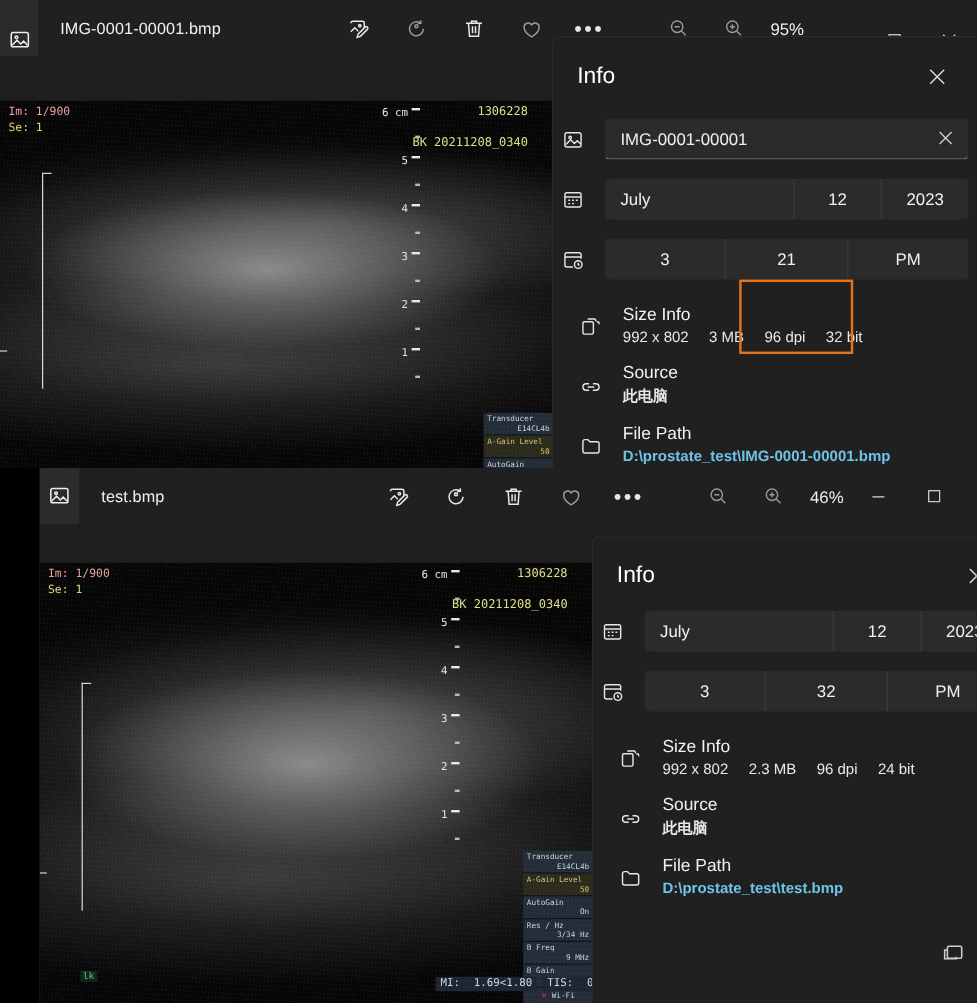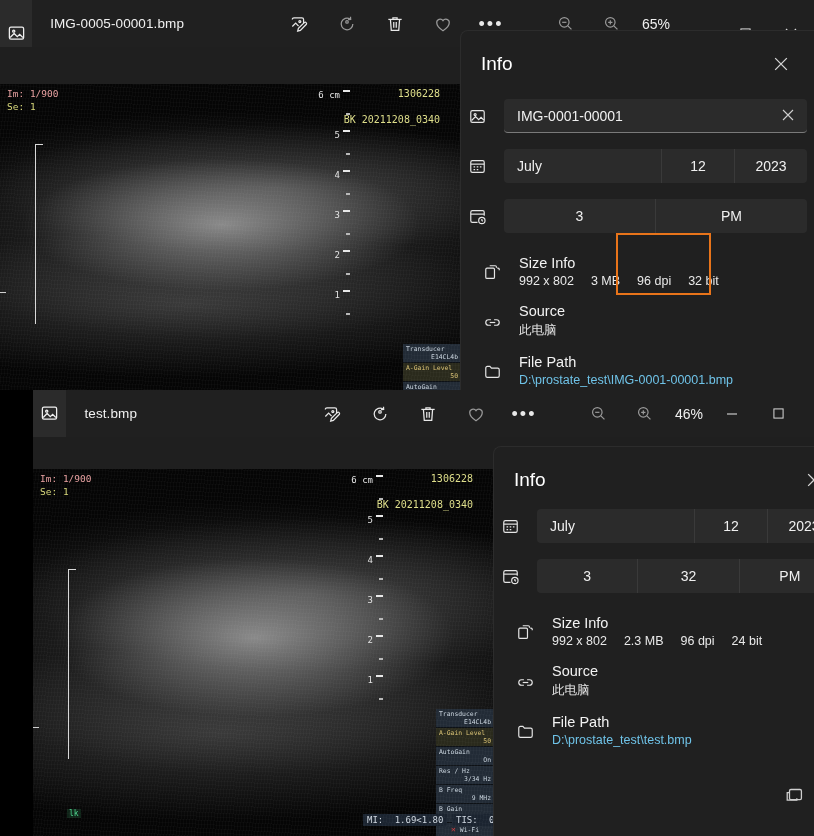--- a/index.html
+++ b/index.html
@@ -111,21 +111,21 @@
   .seg > div {
     display: flex; align-items: center; color: #f0f0f0; font-size: 14px; height: 34px;
   }
   .seg .s1 { flex: 2; padding-left: 13px; border-right: 1px solid #3a3a3a; }
   .seg .s2 { flex: 1; justify-content: center; border-right: 1px solid #3a3a3a; }
   .seg .s3 { flex: 1; justify-content: center; }
   .seg.time .s1 { flex: 1; justify-content: center; padding-left: 0; }
   .block { display: flex; padding: 0 22px; }
   .block .body { flex: 1; }
   .blk-title { color: #f2f2f2; font-size: 14.5px; margin-bottom: 3px; }
-  .blk-sub { color: #e6e6e6; font-size: 12.5px; }
+  .blk-sub { color: #e6e6e6; font-size: 12.5px; font-weight: bold; }
   .blk-sub.link { color: #6fc3e8; }
   .size-line { display: flex; gap: 17px; font-size: 12.5px; color: #e9e9e9; }
   .hl-box { position: absolute; border: 2px solid #e8741a; pointer-events: none; }
 
   .watermark {
     position: absolute; color: rgba(190,165,120,0.10);
     font-family: "Liberation Sans", sans-serif; font-weight: bold;
     transform: rotate(-22deg); white-space: nowrap; pointer-events: none;
   }
   .csdn {
@@ -140,21 +140,21 @@
 
   <div class="window" style="top:-20px; height:410px;">
     <div class="titlebar" style="padding-top:20px; height:67px;">
       <div class="app-tab" style="height:67px;padding-top:20px;">
         <svg width="19" height="19" viewBox="0 0 24 24" fill="none" stroke="#efefef" stroke-width="1.6">
           <rect x="3" y="4" width="18" height="15" rx="2"></rect>
             <circle cx="8.5" cy="9" r="1.4"></circle>
             <path d="M4 17l5-5 4 4 3-3 4 4"></path>
         </svg>
       </div>
-      <div class="title-text">IMG-0005-00001.bmp</div>
+      <div class="title-text">IMG-0001-00001.bmp</div>
 
       <div class="tool-group" style="margin-left:100px;">
         <div class="tb-icon">
           <svg width="20" height="20" viewBox="0 0 24 24" fill="none" stroke="currentColor" stroke-width="1.5">
             <path d="M4 6.5a2 2 0 012-2h9.5a2 2 0 012 2v5"></path>
               <path d="M4 15l4-4 3.5 3.5"></path>
               <circle cx="13" cy="9" r="1.2"></circle>
             <path d="M20.6 12.6l-7 7-3.2.9.9-3.2 7-7a1.6 1.6 0 012.3 2.3z"></path>
           </svg>
         </div>
@@ -191,21 +191,21 @@
               <path d="M7.8 10.5h5.4"></path>
           </svg>
         </div>
         <div class="tb-icon dim">
           <svg width="19" height="19" viewBox="0 0 24 24" fill="none" stroke="currentColor" stroke-width="1.5">
             <circle cx="10.5" cy="10.5" r="6"></circle>
               <path d="M15 15l4.5 4.5"></path>
               <path d="M7.8 10.5h5.4M10.5 7.8v5.4"></path>
           </svg>
         </div>
-        <div class="zoom-pct">65%</div>
+        <div class="zoom-pct">95%</div>
       </div>
 
       <div class="wincontrols">
         <div class="wc" style="height:67px;padding-top:20px;"></div>
         <div class="wc" style="height:67px;padding-top:20px;">
           <svg width="11" height="11" viewBox="0 0 12 12" fill="none" stroke="#d8d8d8" stroke-width="1.1">
               <rect x="1" y="1" width="10" height="10"></rect>
             </svg>
         </div>
         <div class="wc" style="height:67px;padding-top:20px;">
@@ -313,20 +313,21 @@
         <div class="row-icon">
           <svg width="19" height="19" viewBox="0 0 24 24" fill="none" stroke="currentColor" stroke-width="1.5">
             <path d="M20.5 11V6.5a2 2 0 00-2-2h-13a2 2 0 00-2 2v11a2 2 0 002 2H12"></path>
               <path d="M3.5 9h17"></path>
             <circle cx="17.5" cy="17" r="4"></circle>
               <path d="M17.5 15.2V17l1.3.9"></path>
           </svg>
         </div>
         <div class="seg time">
           <div class="s1">3</div>
+          <div class="s2">21</div>
           <div class="s3">PM</div>
         </div>
       </div>
 
       <div class="block" style="margin-top:22px;">
         <div class="row-icon" style="padding-top:2px;">
           <svg width="19" height="19" viewBox="0 0 24 24" fill="none" stroke="currentColor" stroke-width="1.5">
             <rect x="3.5" y="6.5" width="11" height="13" rx="1.6"></rect>
               <path d="M17 6V5a1.5 1.5 0 00-1.5-1.5h-7"></path>
               <path d="M20.5 9V8a1.5 1.5 0 00-1.5-1.5h-1"></path>

